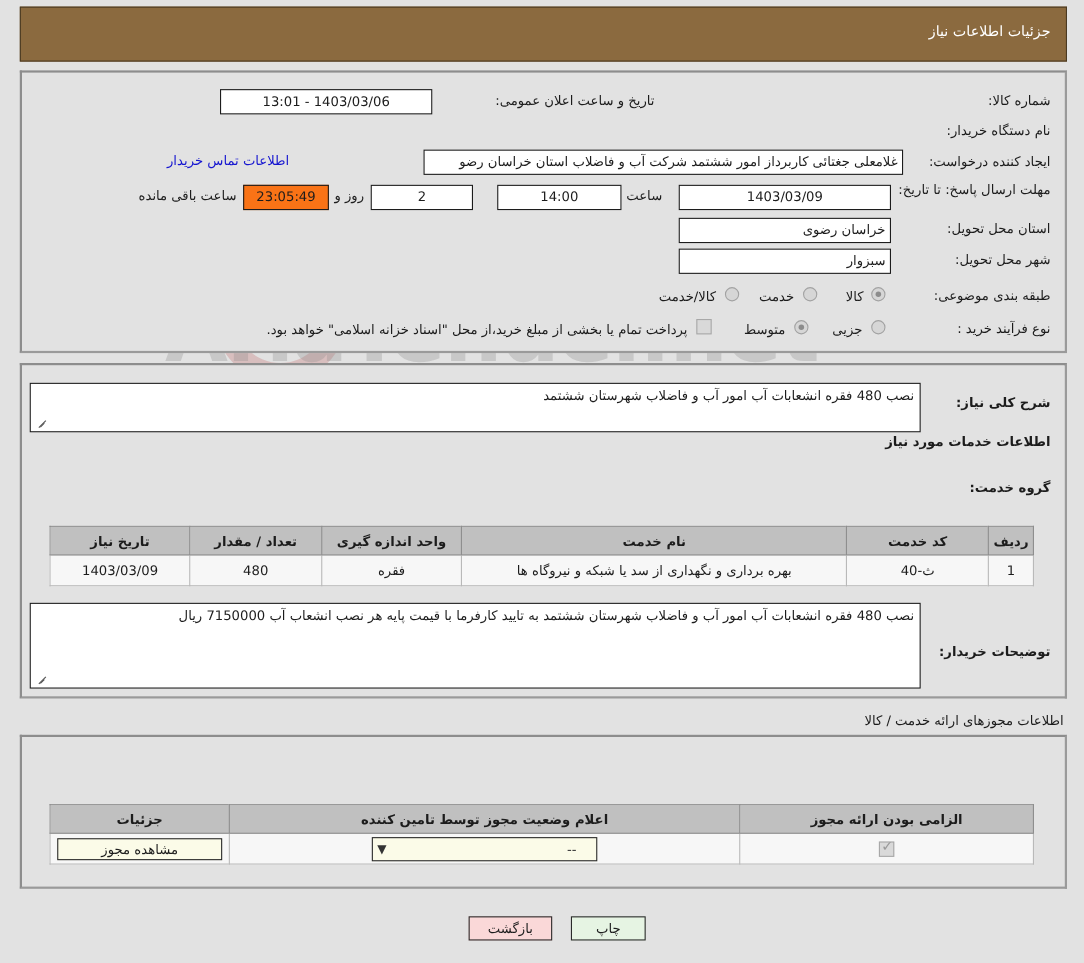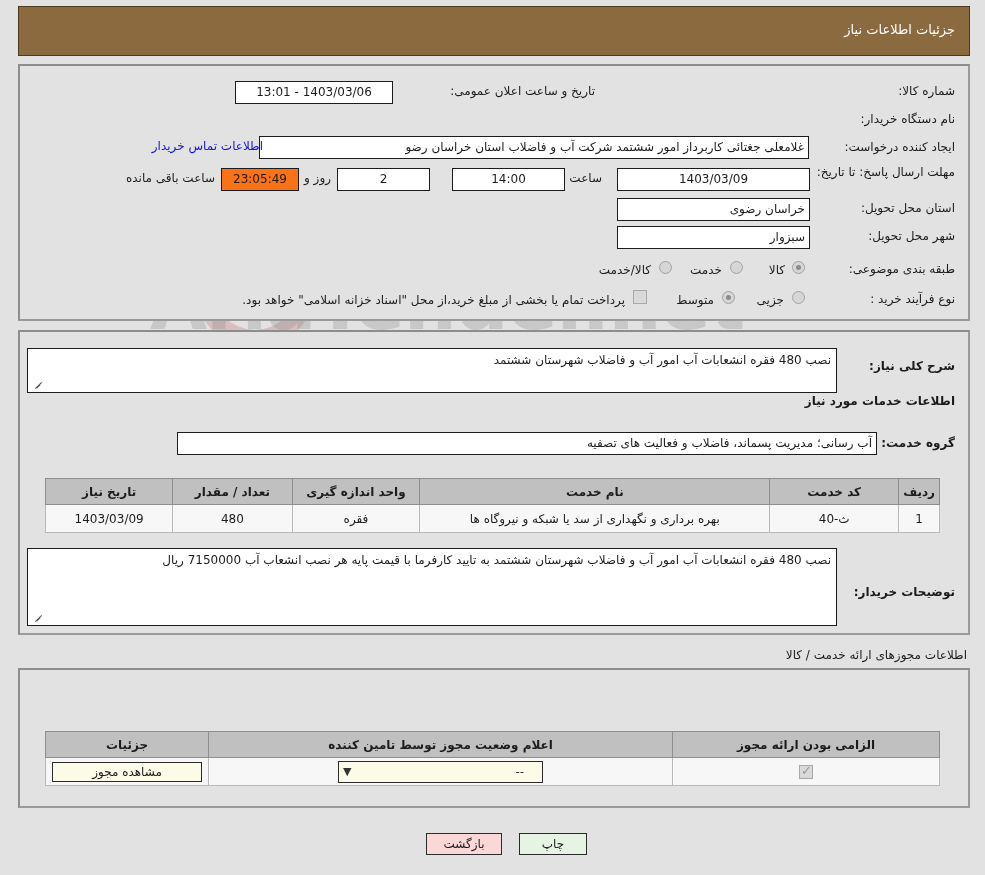--- a/index.html
+++ b/index.html
@@ -292,26 +292,26 @@
   </div>
 
   <div class="titlebar">
     <div class="ttl">جزئیات اطلاعات نیاز</div>
   </div>
 
   <div class="panel" style="left:18px; top:64px; width:952px; height:257px;"></div>
 
   <div class="lbl" style="right:30px; top:84px;">شماره کالا:</div>
   <div class="lbl" style="right:390px; top:84px;">تاریخ و ساعت اعلان عمومی:</div>
-  <div class="fld ctr" style="right:592px; top:81px; width:158px;">1403/03/06 - 13:01</div>
+  <div class="fld ctr" style="right:592px; top:81px; width:193px;">1403/03/06 - 13:01</div>
 
   <div class="lbl" style="right:30px; top:112px;">نام دستگاه خریدار:</div>
 
   <div class="lbl" style="right:30px; top:140px;">ایجاد کننده درخواست:</div>
-  <div class="fld" style="right:176px; top:136px; width:550px;">غلامعلی جغتائی کاربرداز امور ششتمد  شرکت آب و فاضلاب استان خراسان رضو</div>
+  <div class="fld" style="right:164px; top:136px; width:436px;">غلامعلی جغتائی کاربرداز امور ششتمد  شرکت آب و فاضلاب استان خراسان رضو</div>
   <div class="link" style="right:722px; top:139px;">اطلاعات تماس خریدار</div>
 
   <div class="lbl" style="right:30px; top:165px; width:140px; text-align:right; line-height:15px; white-space:normal;">مهلت ارسال پاسخ: تا تاریخ:</div>
   <div class="fld ctr" style="right:175px; top:168px; width:193px;">1403/03/09</div>
   <div class="txt" style="right:383px; top:171px;">ساعت</div>
   <div class="fld ctr" style="right:420px; top:168px; width:113px;">14:00</div>
   <div class="fld ctr" style="right:555px; top:168px; width:93px;">2</div>
   <div class="txt" style="right:654px; top:171px;">روز و</div>
   <div class="fld ctr cream" style="right:686px; top:168px; width:78px;">23:05:49</div>
   <div class="txt" style="right:770px; top:171px;">ساعت باقی مانده</div>
@@ -340,21 +340,20 @@
 
   <div class="panel" style="left:18px; top:330px; width:952px; height:305px;"></div>
 
   <div class="sectitle" style="right:30px; top:359px;">شرح کلی نیاز:</div>
   <div class="fld area" style="right:148px; top:348px; width:810px; height:45px;">نصب 480 فقره انشعابات آب امور آب و فاضلاب شهرستان ششتمد</div>
   <span class="resizer" style="right:942px; top:378px;"></span>
 
   <div class="sectitle" style="right:30px; top:394px;">اطلاعات خدمات مورد نیاز</div>
 
   <div class="sectitle" style="right:30px; top:436px;">گروه خدمت:</div>
-  <div class="fld" style="right:108px; top:432px; width:700px; line-height:21px;">آب رسانی؛ مدیریت پسماند، فاضلاب و فعالیت های تصفیه</div>
 
   <table class="grid" style="right:45px; top:478px; width:895px;">
     <thead>
       <tr>
         <th style="width:34px;">ردیف</th>
         <th style="width:130px;">کد خدمت</th>
         <th style="width:355px;">نام خدمت</th>
         <th style="width:128px;">واحد اندازه گیری</th>
         <th style="width:120px;">تعداد / مقدار</th>
         <th style="width:128px;">تاریخ نیاز</th>

